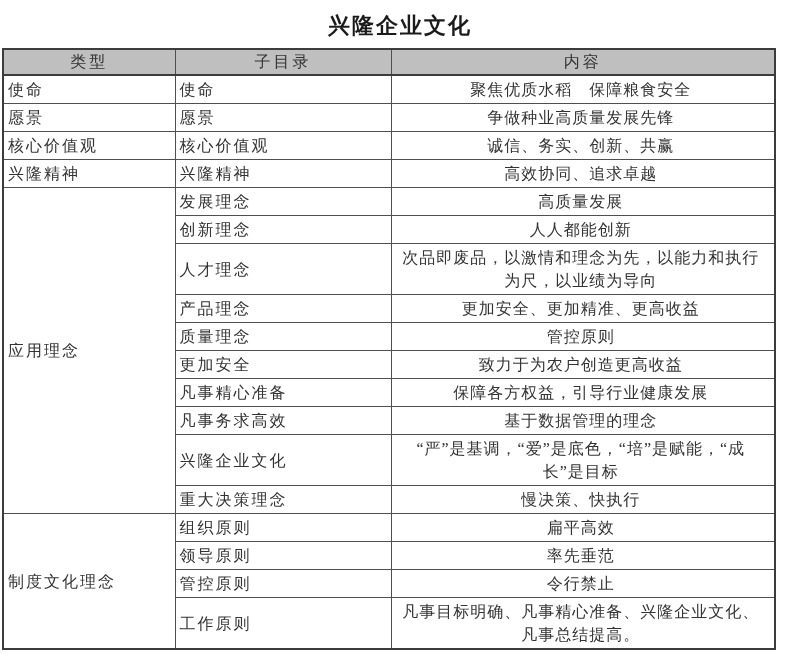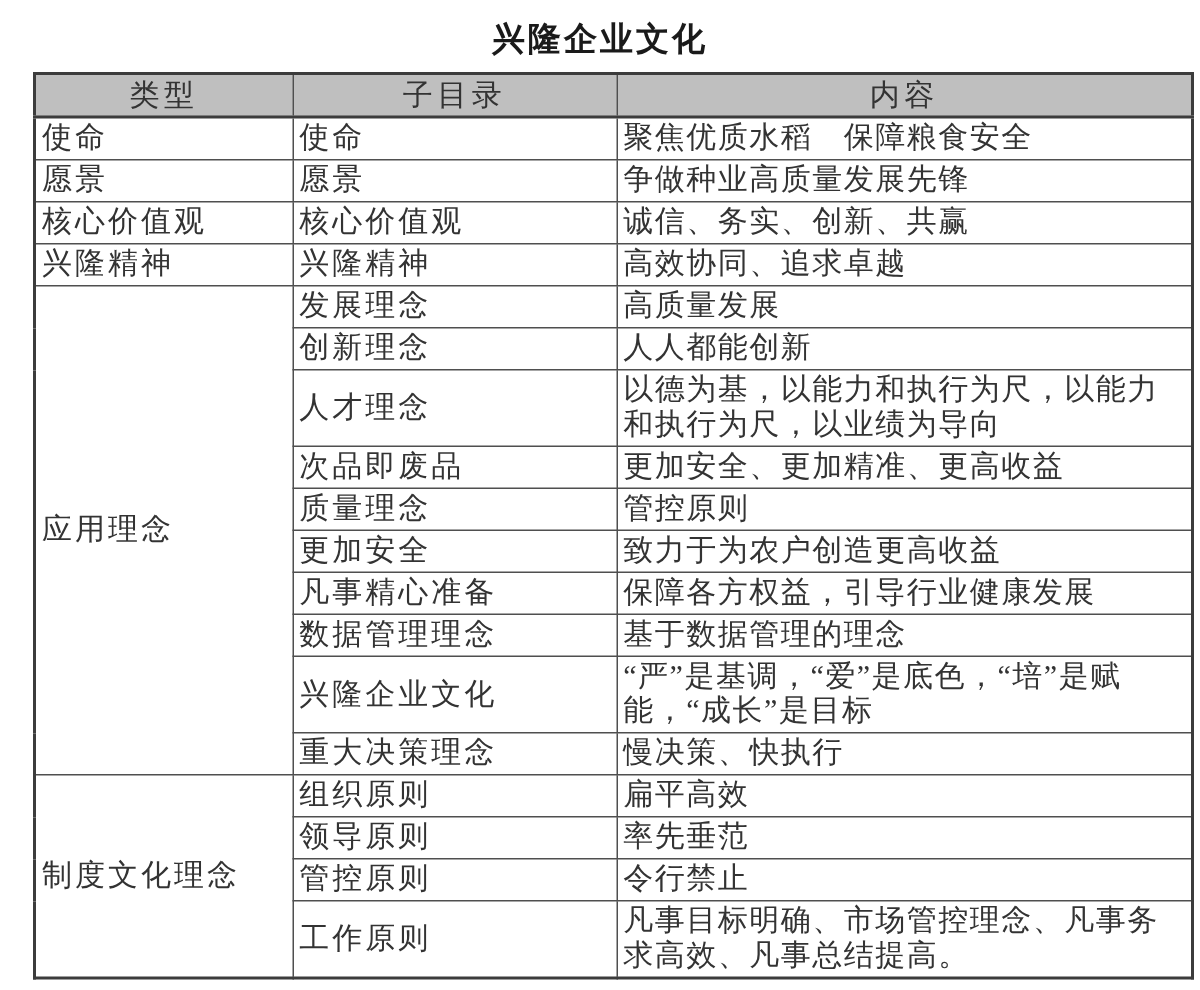--- a/index.html
+++ b/index.html
@@ -19,23 +19,23 @@
     color: #1a1a1a;
     letter-spacing: 2px;
     padding-top: 11px;
     height: 48px;
   }
 
   table.culture {
     border-collapse: collapse;
     table-layout: fixed;
     width: 772px;
-    margin-left: 22px;
+    margin-left: 2px;
     border: 2px solid #3c3c3c;
-    font-size: 20px;
+    font-size: 16px;
     letter-spacing: 1px;
   }
   col.c1 { width: 172px; }
   col.c2 { width: 216px; }
   col.c3 { width: 384px; }
 
   th {
     background: #bfbfbf;
     font-weight: normal;
     height: 26px;
@@ -49,21 +49,21 @@
     height: 26px;
     line-height: 23px;
     padding: 2px 4px;
     vertical-align: middle;
   }
   td.type-cell, td.subcategory-cell {
     text-align: left;
     letter-spacing: 2px;
   }
   td.content-cell {
-    text-align: left;
+    text-align: center;
     padding-right: 8px;
   }
 </style>
 </head>
 <body>
 
 <div class="page">
 
   <div class="doc-title">兴隆企业文化</div>
 
@@ -106,40 +106,40 @@
           <td rowspan="10" class="type-cell">应用理念</td>
           <td class="subcategory-cell">发展理念</td>
           <td class="content-cell">高质量发展</td>
         </tr>
         <tr>
           <td class="subcategory-cell">创新理念</td>
           <td class="content-cell">人人都能创新</td>
         </tr>
         <tr>
           <td class="subcategory-cell">人才理念</td>
-          <td class="content-cell">以德为基，以能力和执行为尺，以能力和执行为尺，以业绩为导向</td>
+          <td class="content-cell">次品即废品，以激情和理念为先，以能力和执行为尺，以业绩为导向</td>
         </tr>
         <tr>
-          <td class="subcategory-cell">次品即废品</td>
+          <td class="subcategory-cell">产品理念</td>
           <td class="content-cell">更加安全、更加精准、更高收益</td>
         </tr>
         <tr>
           <td class="subcategory-cell">质量理念</td>
           <td class="content-cell">管控原则</td>
         </tr>
         <tr>
           <td class="subcategory-cell">更加安全</td>
           <td class="content-cell">致力于为农户创造更高收益</td>
         </tr>
         <tr>
           <td class="subcategory-cell">凡事精心准备</td>
           <td class="content-cell">保障各方权益，引导行业健康发展</td>
         </tr>
         <tr>
-          <td class="subcategory-cell">数据管理理念</td>
+          <td class="subcategory-cell">凡事务求高效</td>
           <td class="content-cell">基于数据管理的理念</td>
         </tr>
         <tr>
           <td class="subcategory-cell">兴隆企业文化</td>
           <td class="content-cell">“严”是基调，“爱”是底色，“培”是赋能，“成长”是目标</td>
         </tr>
         <tr>
           <td class="subcategory-cell">重大决策理念</td>
           <td class="content-cell">慢决策、快执行</td>
         </tr>
@@ -151,18 +151,18 @@
         <tr>
           <td class="subcategory-cell">领导原则</td>
           <td class="content-cell">率先垂范</td>
         </tr>
         <tr>
           <td class="subcategory-cell">管控原则</td>
           <td class="content-cell">令行禁止</td>
         </tr>
         <tr>
           <td class="subcategory-cell">工作原则</td>
-          <td class="content-cell">凡事目标明确、市场管控理念、凡事务求高效、凡事总结提高。</td>
+          <td class="content-cell">凡事目标明确、凡事精心准备、兴隆企业文化、凡事总结提高。</td>
         </tr>
       </tbody>
   </table>
 
 </div>
 
 </body></html>

